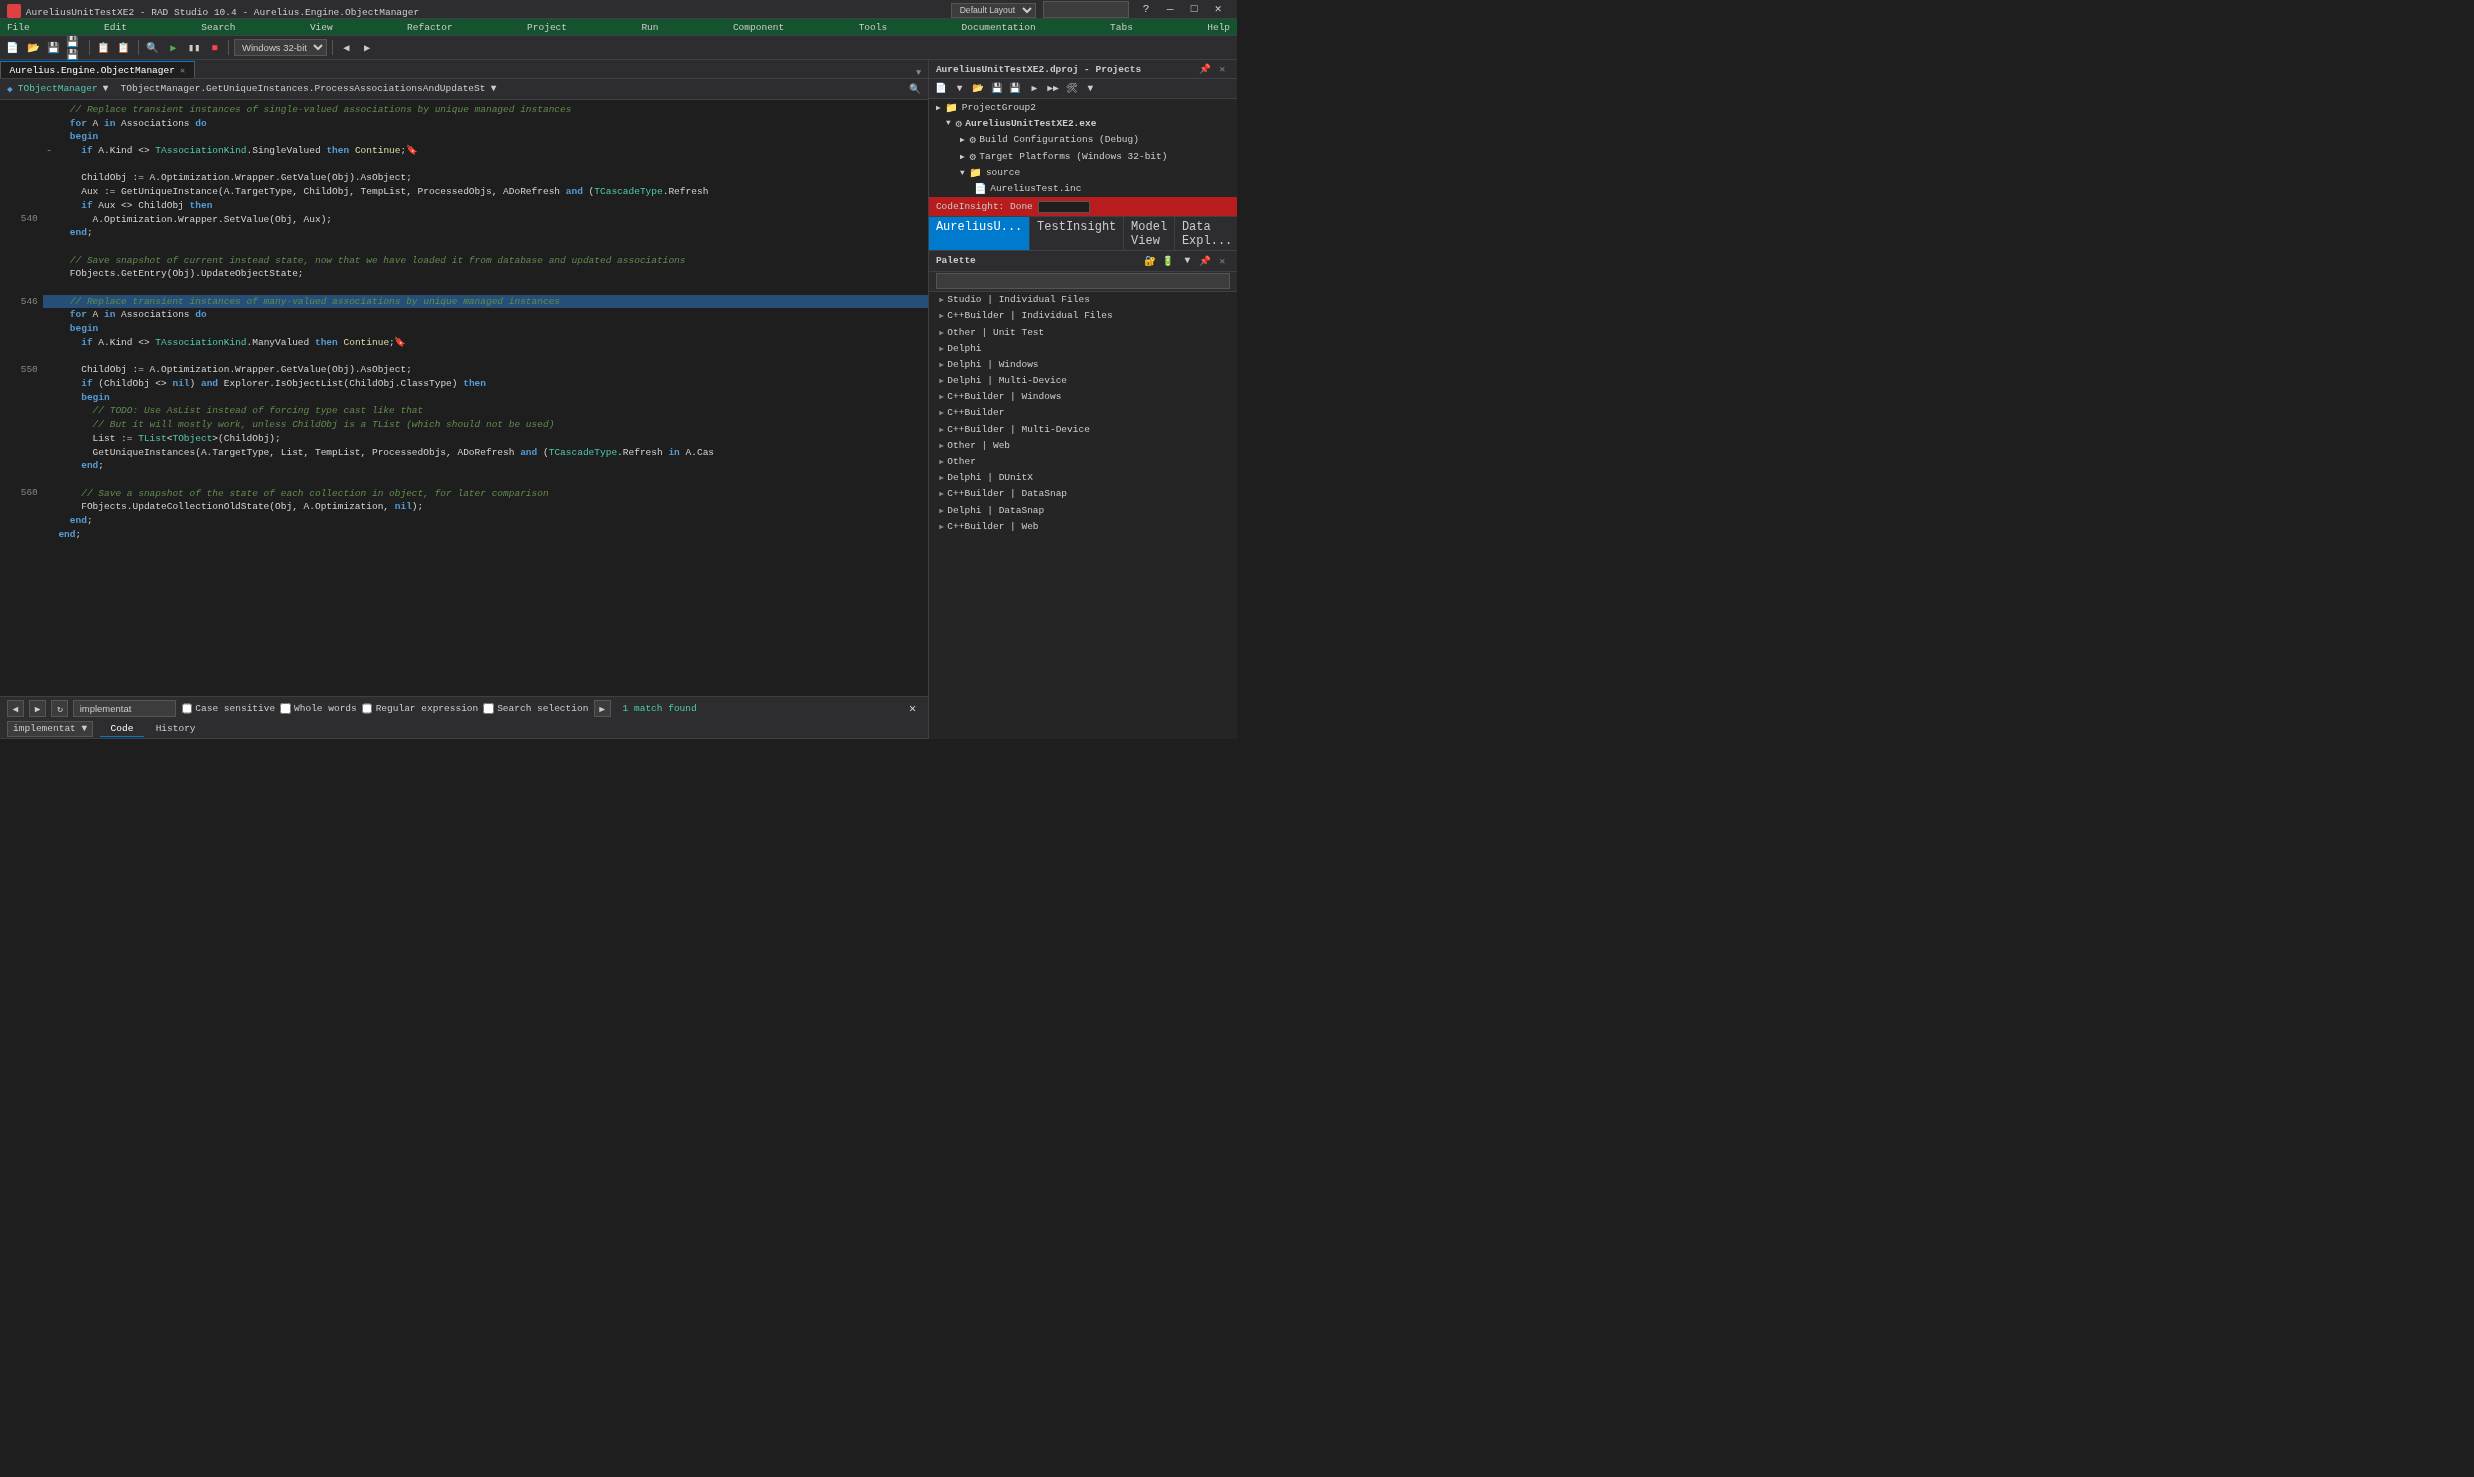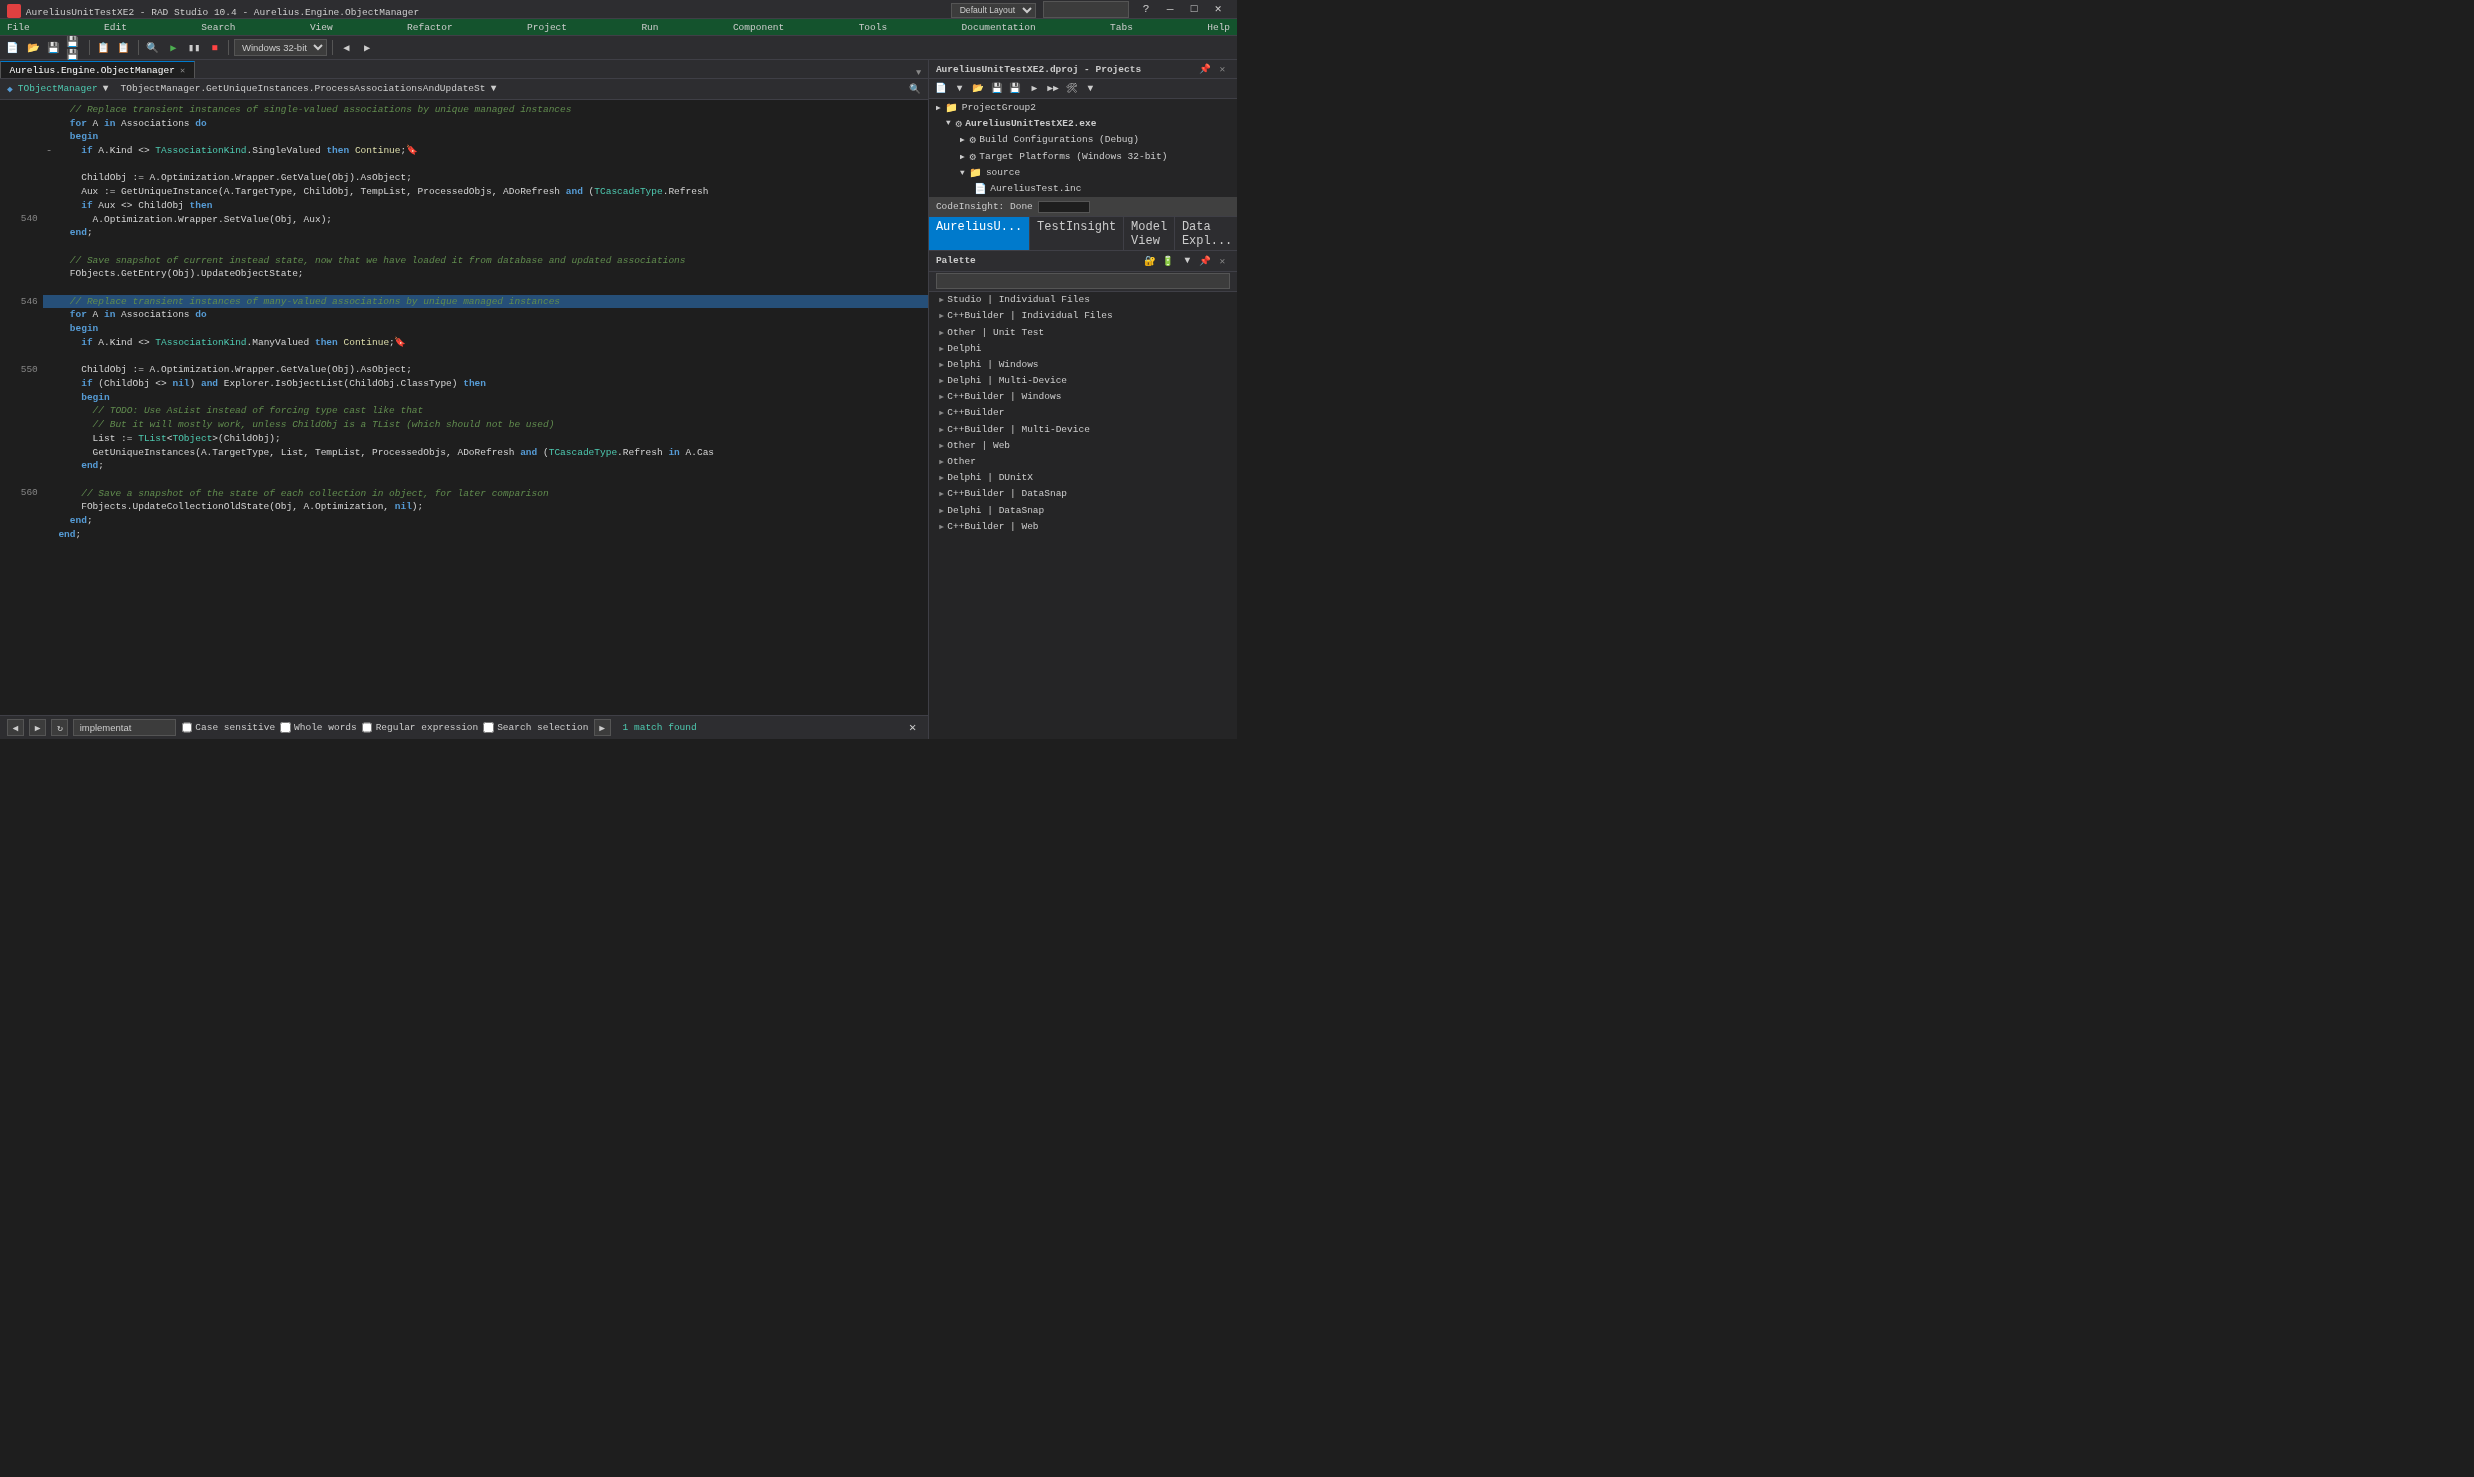--- a/index.html
+++ b/index.html
@@ -30,21 +30,21 @@
     #code-content { flex: 1; display: flex; overflow: hidden; }
     #line-numbers { width: 43px; background: #1e1e1e; color: #858585; font-size: 9.5px; padding: 3.4px 5.2px; text-align: right; line-height: 13.7px; overflow: hidden; user-select: none; flex-shrink: 0; }
     #code-lines { flex: 1; overflow: auto; padding: 3.4px 0; line-height: 13.7px; font-size: 9.5px; }
 
     
     #right-panel { width: 309px; background: #252526; border-left: 0.9px solid #3f3f46; display: flex; flex-direction: column; overflow: hidden; }
     #projects-content { flex: 0 0 auto; max-height: 275px; overflow-y: auto; }
     .tree-item { padding: 1.7px 6.9px; cursor: pointer; font-size: 9.5px; color: #ccc; display: flex; align-items: center; gap: 3.4px; }
     .tree-arrow { color: #ccc; font-size: 7.7px; margin-right: 1.7px; }
 
-    .code-insight { padding: 3.4px 6.9px; font-size: 9.5px; color: #ccc; background: #404040; border-bottom: 0.9px solid #3f3f46; display: flex; align-items: center; gap: 5.2px; }
+    .code-insight { padding: 3.4px 6.9px; font-size: 9.5px; color: #ccc; background: #b91c1c; border-bottom: 0.9px solid #3f3f46; display: flex; align-items: center; gap: 5.2px; }
     .code-insight-box { width: 52px; height: 12px; background: #1e1e1e; border: 0.9px solid #555; }
 
     
     #right-tabs { display: flex; background: #2d2d30; border-bottom: 0.9px solid #3f3f46; }
     .right-tab { padding: 2.6px 6.9px; font-size: 12px; cursor: pointer; color: #ccc; border-right: 0.9px solid #3f3f46; }
     .right-tab.active { background: #007acc; color: #fff; }
 
     
     #palette-header { background: #2d2d30; height: 20.6px; display: flex; align-items: center; padding: 0 6.9px; border-bottom: 0.9px solid #3f3f46; font-size: 9.5px; color: #ccc; justify-content: space-between; }
     #palette-content { flex: 1; overflow-y: auto; }
@@ -346,20 +346,25 @@
       </label>
       <label class="search-checkbox-label">
         <input type="checkbox" class="search-checkbox" style="">
         <span>Search selection</span>
       </label>
       <div class="search-nav-btn">▶</div>
       <span class="match-count">1 match found</span>
       <div class="search-close-btn" style="margin-left:auto;">✕</div>
     </div>
 
+    <div id="code-tabs-row">
+      <div class="bottom-dropdown" style="font-size:9.5px;padding:0.9px 5.2px;background:#3c3c3c;border:0.9px solid #555;color:#ccc;height:15.5px;cursor:pointer;margin-right:5.2px;">implementat ▼</div>
+      <div class="code-bottom-tab active">Code</div>
+      <div class="code-bottom-tab">History</div>
+    </div>
 
   </div>
 
   <div id="right-panel">
 
     <div id="right-panel-header">
       <span class="panel-title">AureliusUnitTestXE2.dproj - Projects</span>
       <div class="panel-actions">
         <div class="panel-action-btn">📌</div>
         <div class="panel-action-btn">✕</div>

